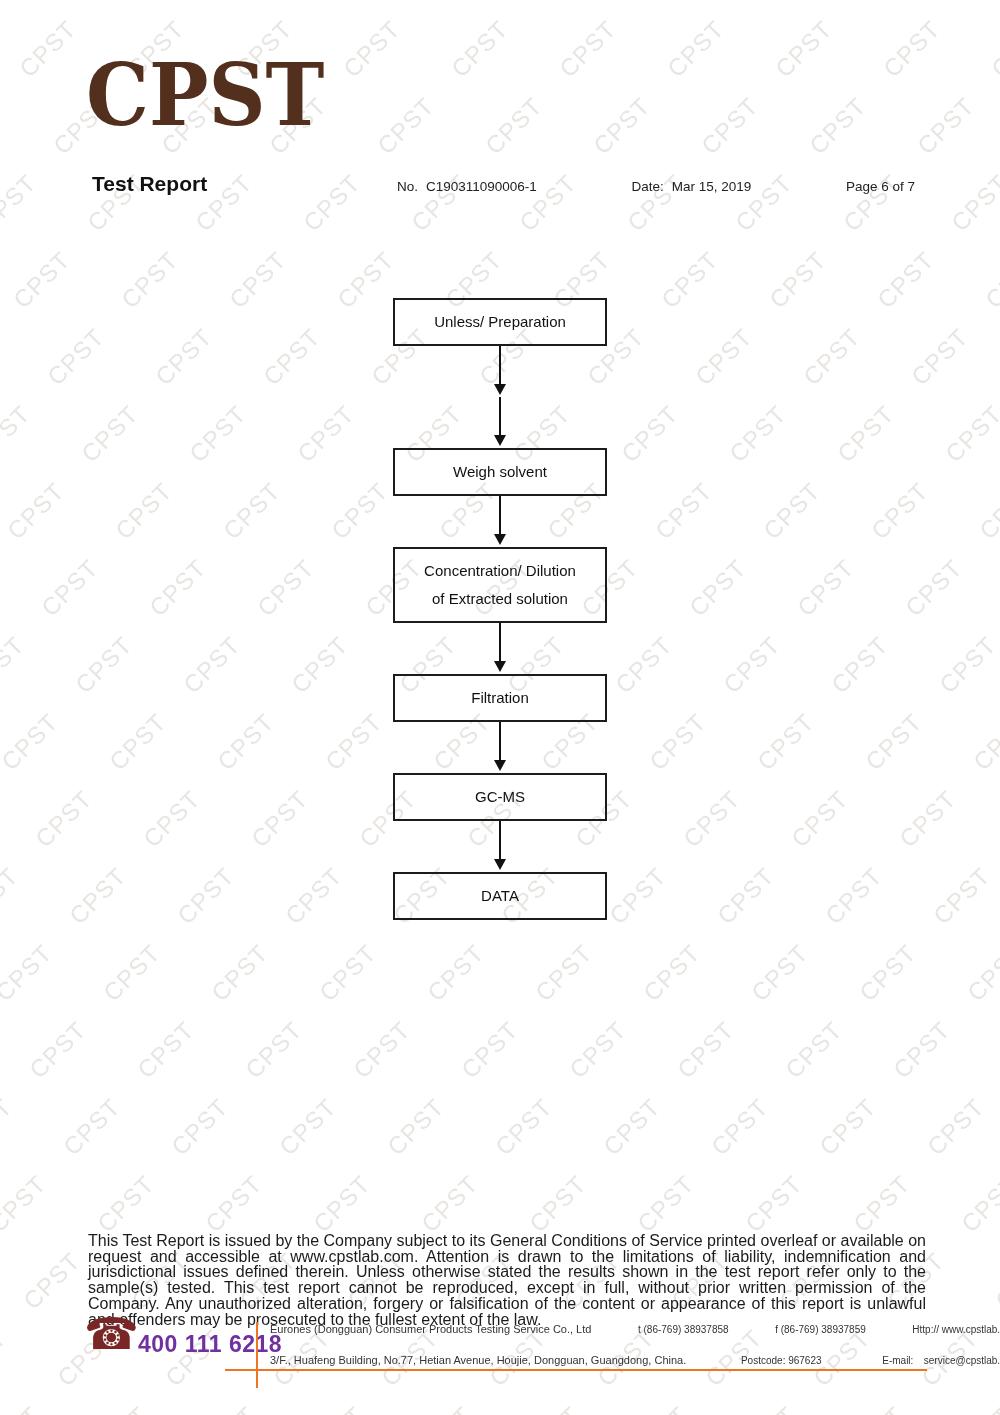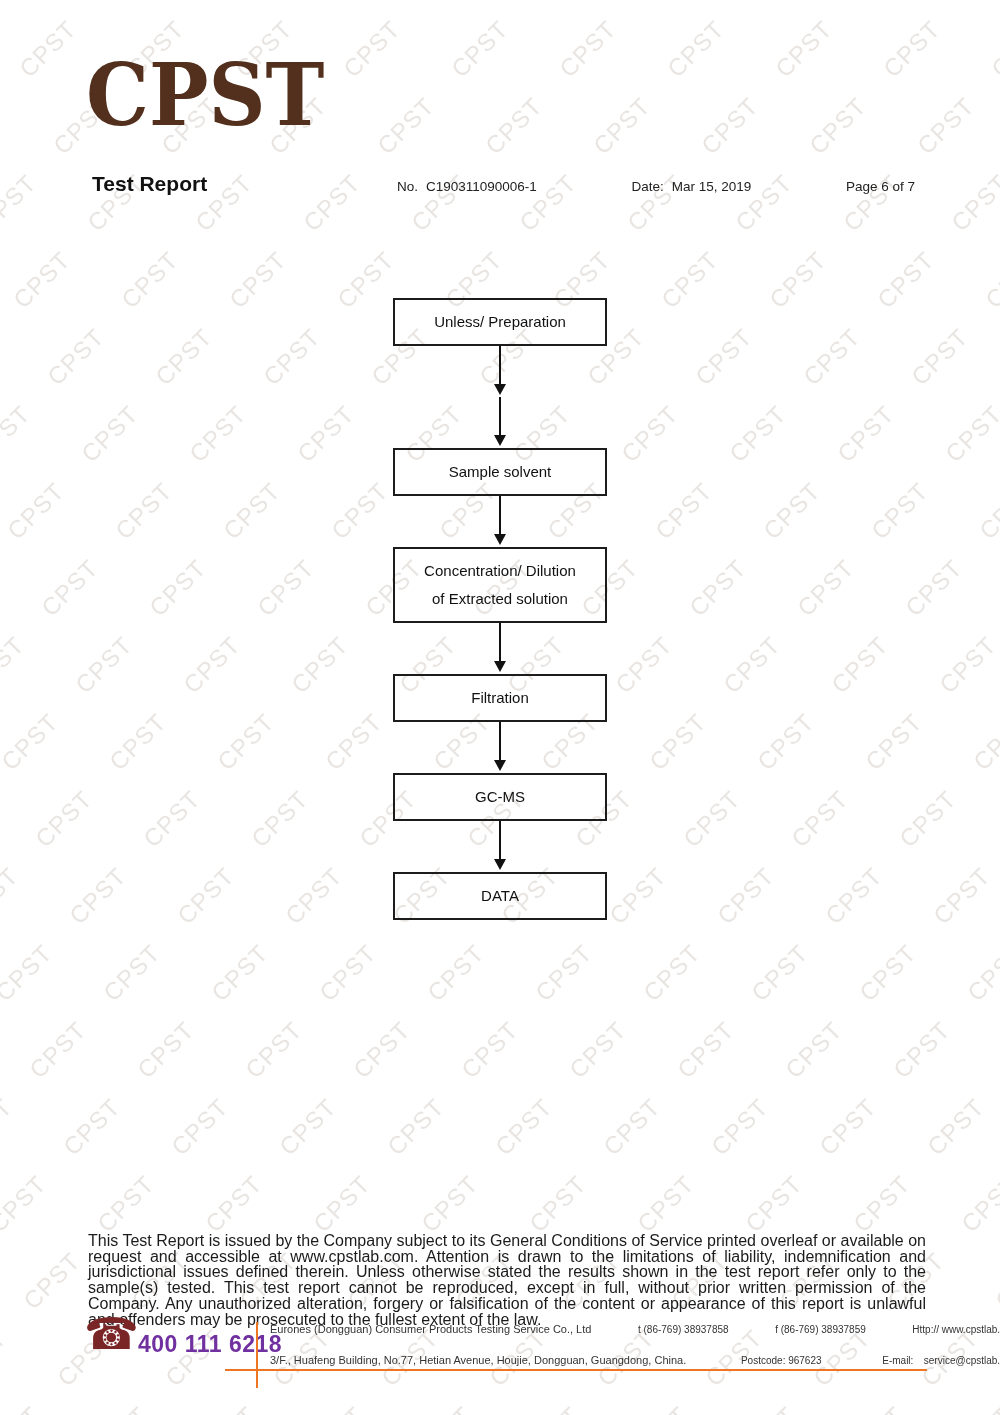--- a/index.html
+++ b/index.html
@@ -393,21 +393,21 @@
         </div>
         <div class="arrow">
           <div class="arrow-line"></div>
           <div class="arrow-head"></div>
         </div>
         <div class="arrow">
           <div class="arrow-line"></div>
           <div class="arrow-head"></div>
         </div>
         <div class="flow-box">
-          <div>Sample solvent</div>
+          <div>Weigh solvent</div>
         </div>
         <div class="arrow">
           <div class="arrow-line"></div>
           <div class="arrow-head"></div>
         </div>
         <div class="flow-box">
           <div>Concentration/ Dilution</div>
           <div>of Extracted solution</div>
         </div>
         <div class="arrow">

